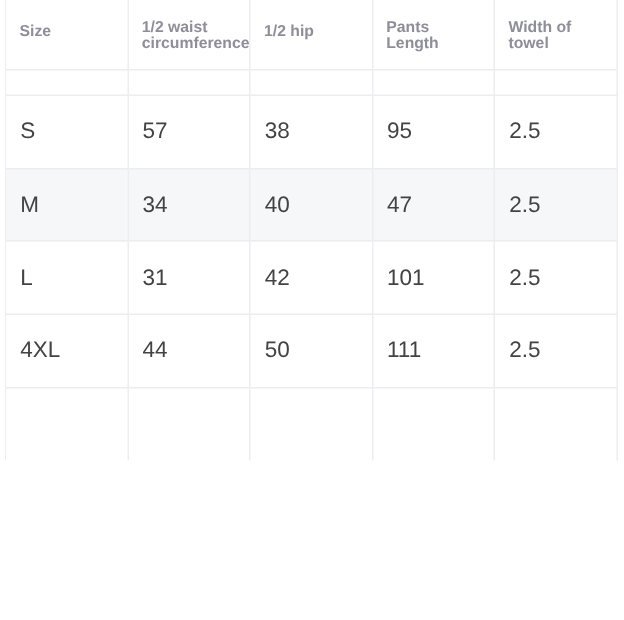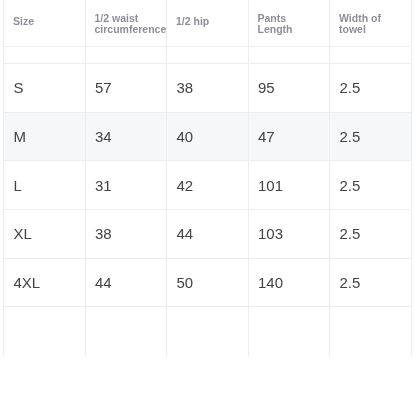--- a/index.html
+++ b/index.html
@@ -107,31 +107,24 @@
         <td>2.5</td>
       </tr>
       <tr>
         <td>L</td>
         <td>31</td>
         <td>42</td>
         <td>101</td>
         <td>2.5</td>
       </tr>
       <tr>
-        <td>XL</td>
-        <td>38</td>
-        <td>44</td>
-        <td>103</td>
-        <td>2.5</td>
-      </tr>
-      <tr>
         <td>4XL</td>
         <td>44</td>
         <td>50</td>
-        <td>140</td>
+        <td>111</td>
         <td>2.5</td>
       </tr>
     </tbody>
   <tfoot>
     <tr>
       <td></td>
       <td></td>
       <td></td>
       <td></td>
       <td></td>

